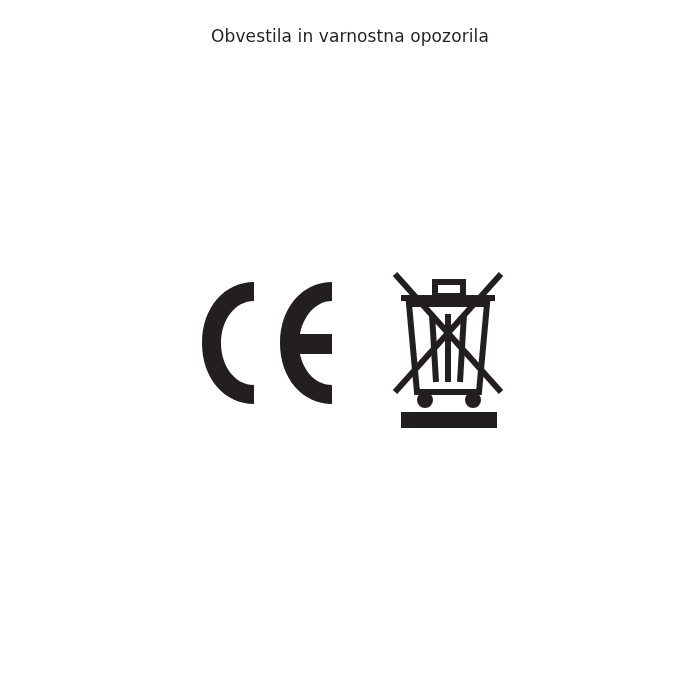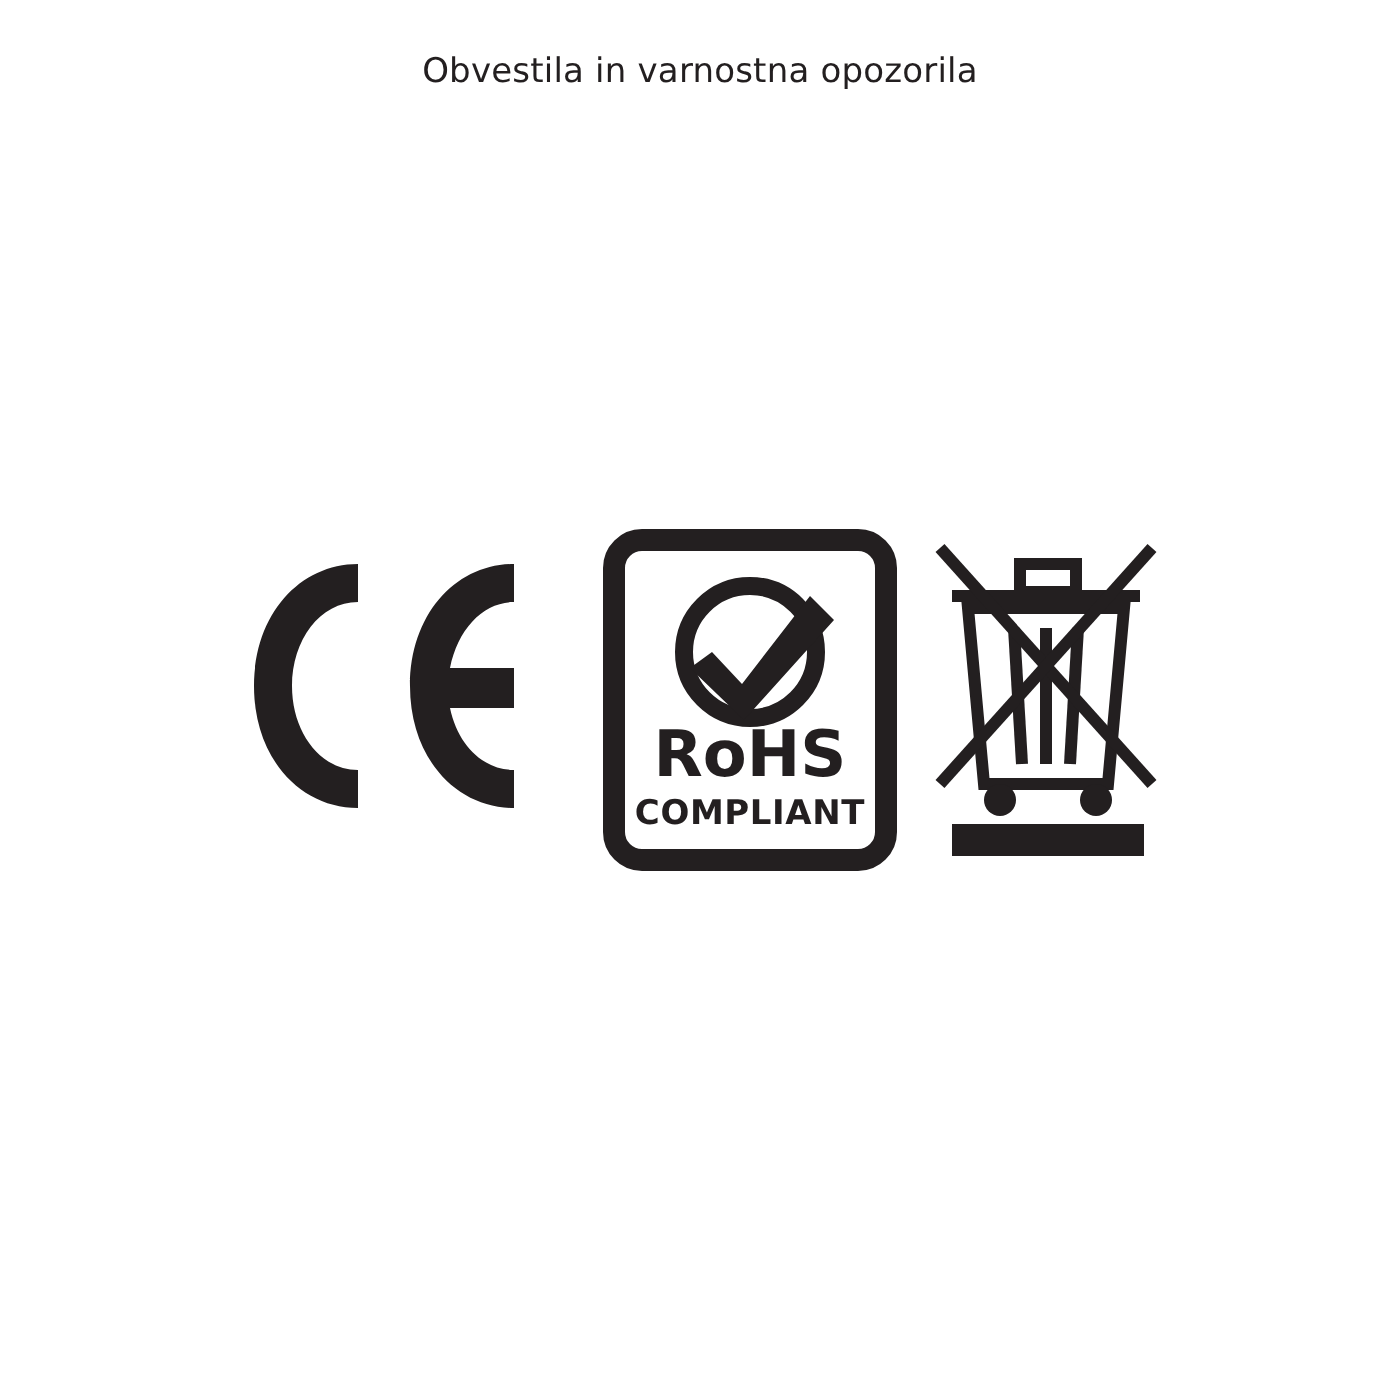--- a/index.html
+++ b/index.html
@@ -81,34 +81,20 @@
         L 152 115
         C 137 115, 124 103, 120 84
         L 152 84
         L 152 64
         L 120 64
         C 124 44, 137 31, 152 31
         Z"></path>
     </svg>
   </div>
 
-  <div class="mark mark-rohs">
-    <svg width="148" height="172" viewBox="0 0 148 172">
-
-      <rect x="6" y="6" width="136" height="160" rx="14" ry="14" fill="none" stroke="#231f20" stroke-width="11"></rect>
-
-      <circle cx="74" cy="62" r="33" fill="none" stroke="#231f20" stroke-width="9"></circle>
-
-      <path d="M55 62 L70 78 L104 34 L116 46 L71 96 L44 70 Z" fill="#231f20"></path>
-
-      <text x="74" y="124" text-anchor="middle" font-family="DejaVu Sans, sans-serif" font-size="32" font-weight="bold" fill="#231f20">RoHS</text>
-
-      <text x="74" y="148" text-anchor="middle" font-family="DejaVu Sans, sans-serif" font-size="17" font-weight="bold" letter-spacing="0.3" fill="#231f20">COMPLIANT</text>
-    </svg>
-  </div>
 
   <div class="mark mark-weee">
     <span class="sr-label">WEEE</span>
     <svg width="126" height="172" viewBox="0 0 126 172" aria-hidden="true">
       <g fill="none" stroke="#231f20" stroke-width="6">
 
         <path d="M22 40 L30 128 L92 128 L100 40 Z"></path>
 
         <path d="M14 34 L108 34"></path>
 

